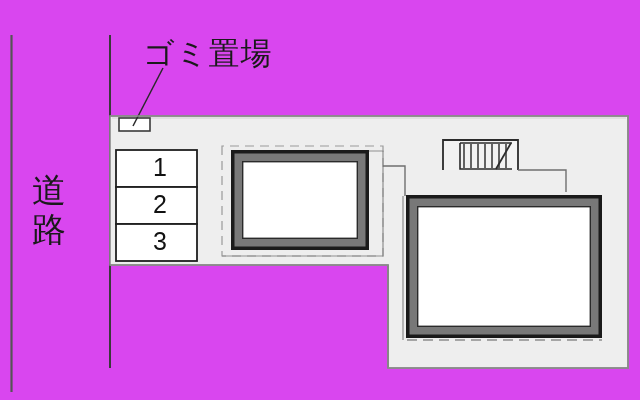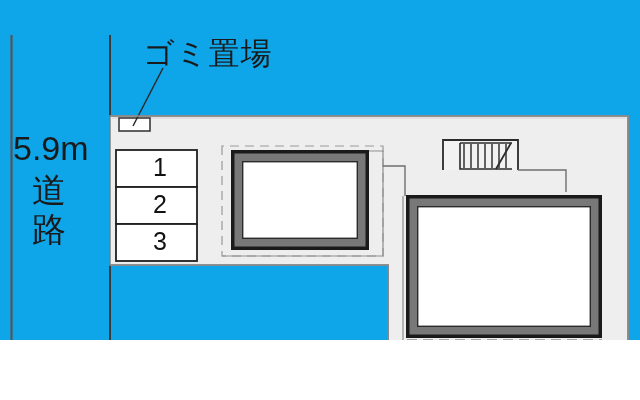--- a/index.html
+++ b/index.html
@@ -7,22 +7,22 @@
     margin: 0;
     padding: 0;
     background: #ffffff;
   }
   body {
     font-family: "Liberation Sans", "DejaVu Sans", sans-serif;
   }
   #plan-root {
     position: relative;
     width: 640px;
-    height: 340px;
-    background: #0ea5e9;
+    height: 400px;
+    background: #d946ef;
     overflow: hidden;
   }
   #plan-svg {
     position: absolute;
     left: 0;
     top: 0;
     width: 640px;
     height: 400px;
     display: block;
   }
@@ -160,21 +160,20 @@
     <path d="M 110 116
              L 628 116
              L 628 368
              L 388 368
              L 388 265
              L 110 265" fill="none" stroke="#8a8a8a" stroke-width="1.6"></path>
   </svg>
 
   <div class="txt" id="label-gomi">ゴミ置場</div>
 
-  <div class="txt" id="label-road-width">5.9m</div>
 
   <div class="txt" id="label-road-1">道</div>
 
   <div class="txt" id="label-road-2">路</div>
 
   <div class="txt stall-num" id="stall-num-1">1</div>
   <div class="txt stall-num" id="stall-num-2">2</div>
   <div class="txt stall-num" id="stall-num-3">3</div>
 
 </div>

